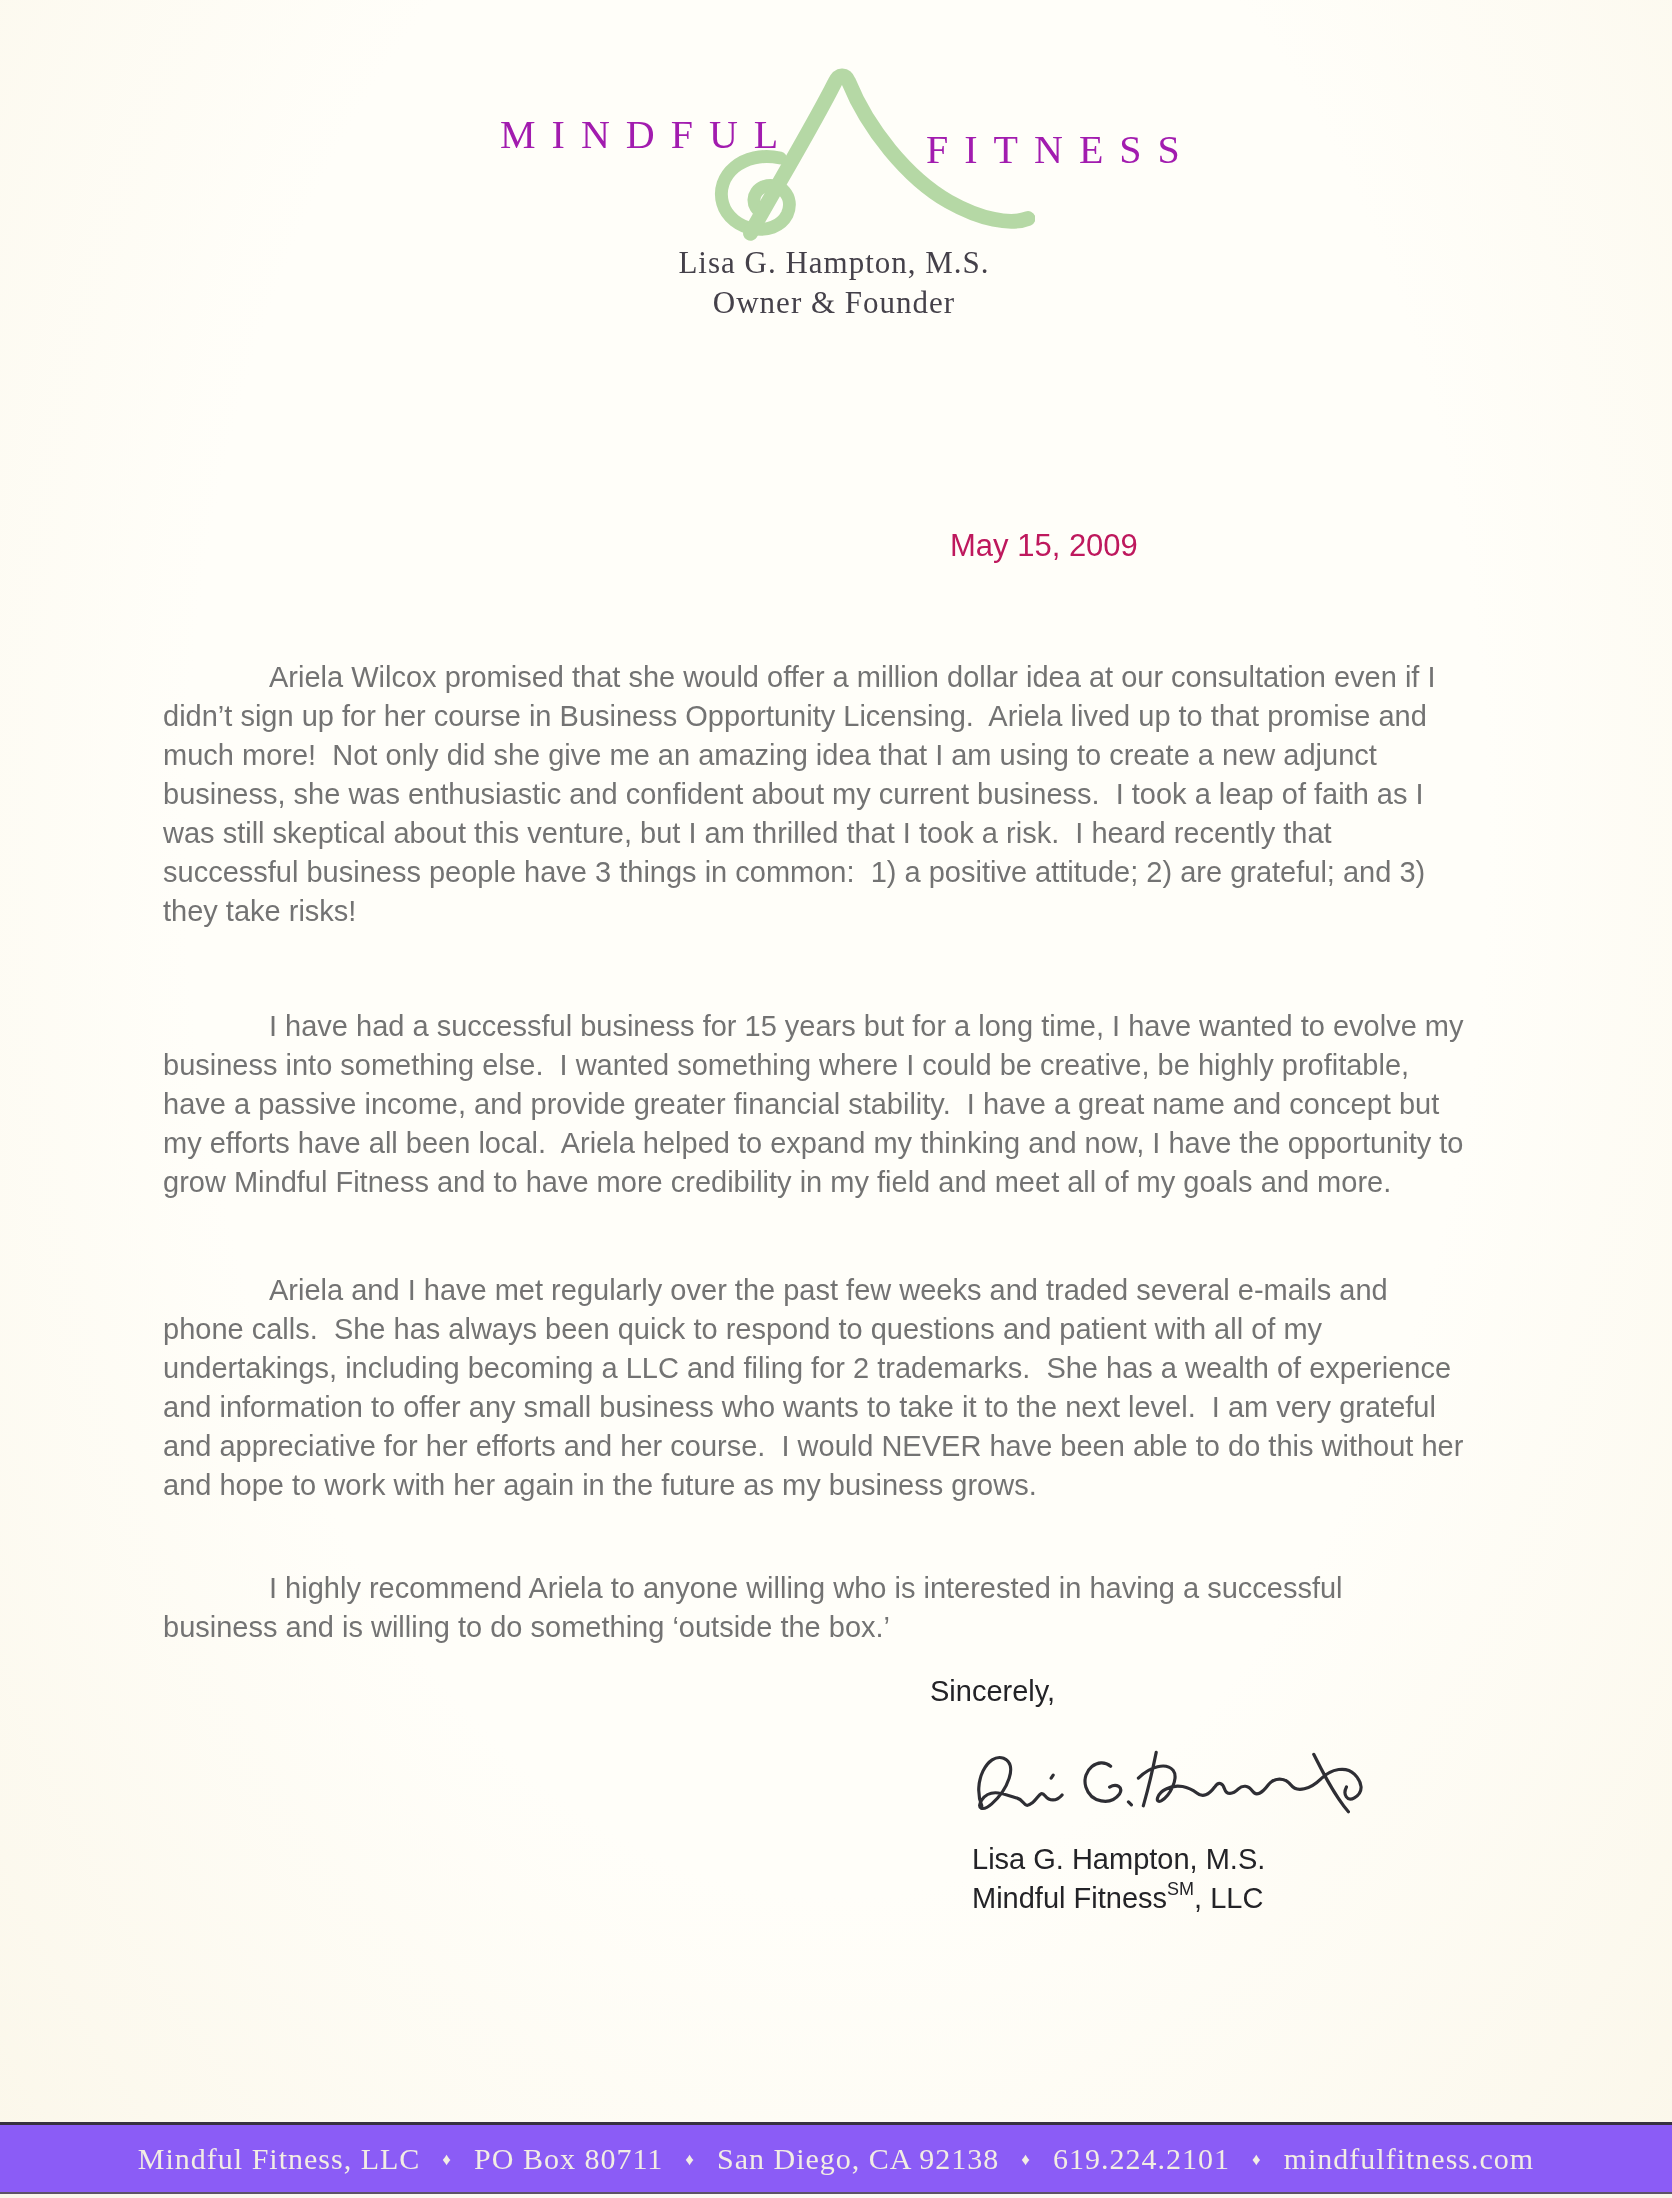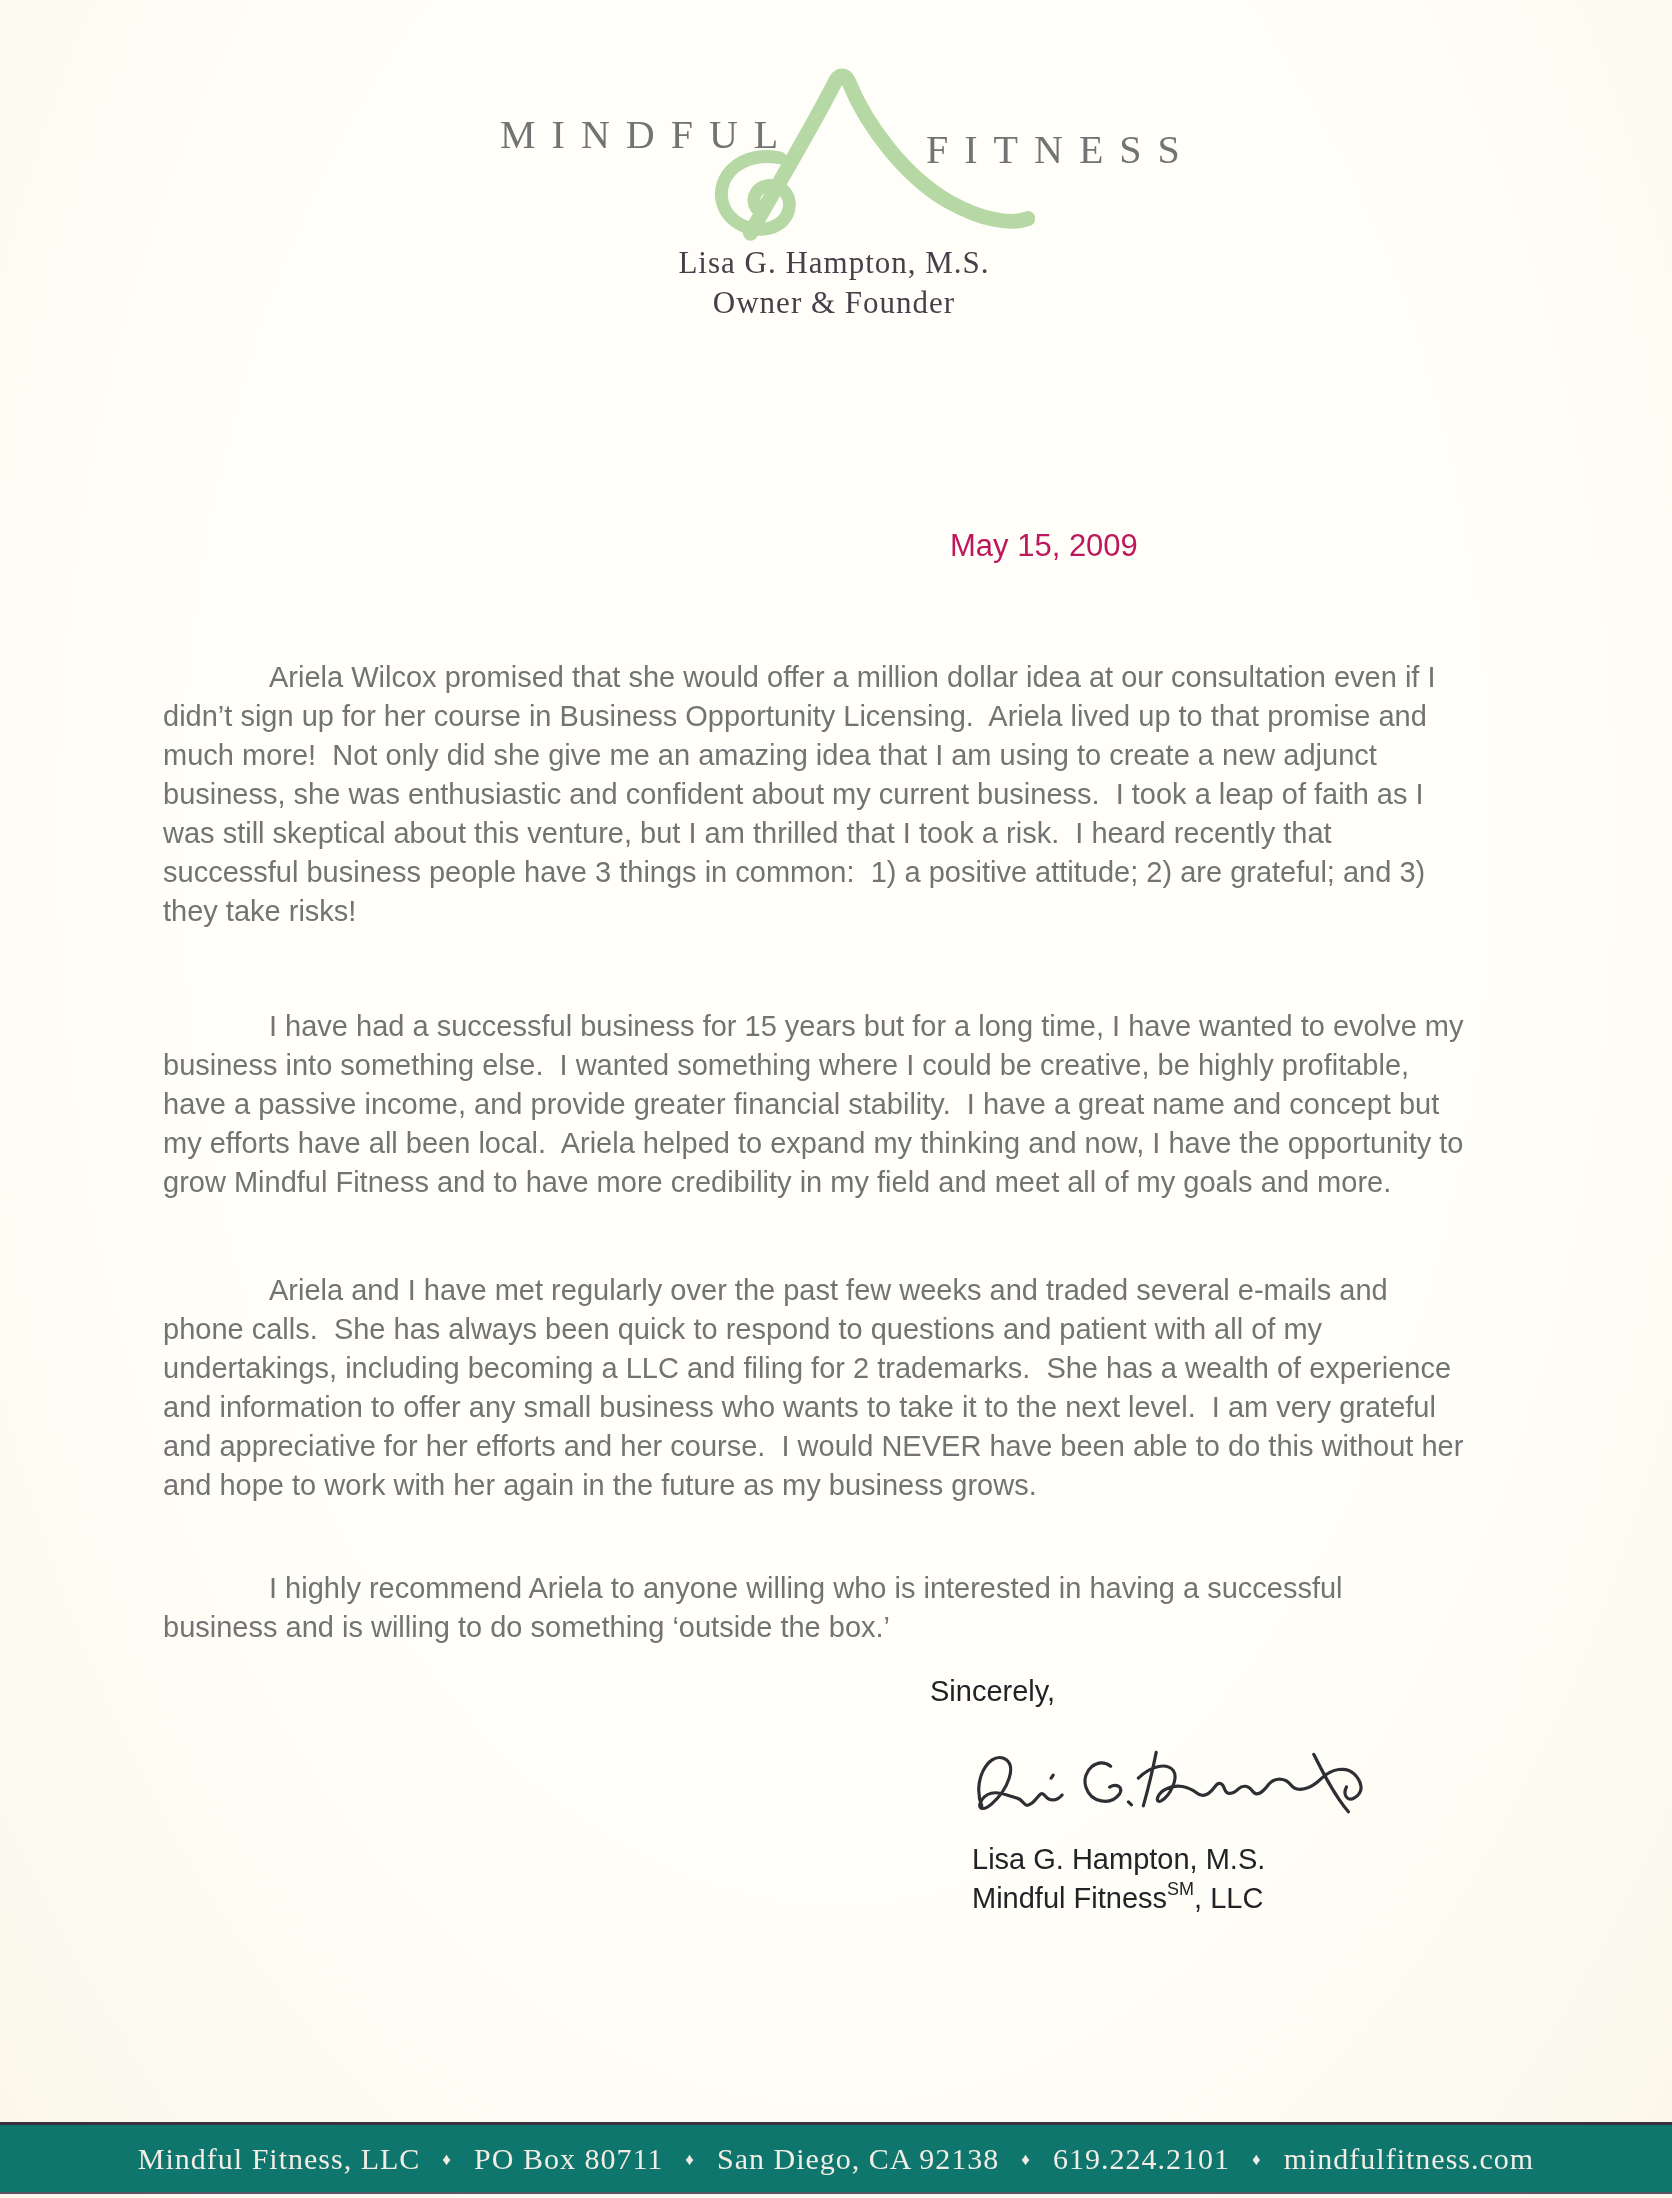--- a/index.html
+++ b/index.html
@@ -7,21 +7,21 @@
     width:1672px;height:2199px;position:relative;overflow:hidden;
     background:radial-gradient(ellipse at 50% 38%, #fffef9 55%, #fbf7ea 100%);
     font-family:"Liberation Sans", sans-serif;
     color:#232327;
   }
   .abs{position:absolute;}
 
   
   .brand-word{
     font-family:"Liberation Serif", serif;
-    font-size:40px; letter-spacing:16px; color:#737373; white-space:nowrap;
+    font-size:40px; letter-spacing:16px; color:#a21caf; white-space:nowrap;
   }
   .logo-svg{position:absolute; left:693px; top:63px; width:342px; height:186px; opacity:.82;}
   .owner-line{
     position:absolute; left:537px; width:594px; text-align:center;
     font-family:"Liberation Serif", serif; font-size:31px; letter-spacing:1px;
     color:#45414a; white-space:nowrap;
   }
 
   
   .date-line{left:950px; top:528px; font-size:31px; color:#be185d;}
@@ -36,21 +36,21 @@
   
   .valediction{left:930px; top:1675px; font-size:29px;}
   .signature-svg{position:absolute; left:962px; top:1735px; width:431px; height:107px;}
   .signer-name{left:972px; top:1843px; font-size:29px;}
   .signer-company{left:972px; top:1881px; font-size:29px;}
   .signer-company sup{font-size:18px; position:relative; top:-2px; letter-spacing:0;}
 
   
   .footer-bar{
     left:0; top:2122px; width:1672px; height:72px;
-    background:#0f766e;
+    background:#8b5cf6;
     border-top:3px solid #373140; border-bottom:2px solid #5e5367;
     box-sizing:border-box;
     display:flex; align-items:center; justify-content:center;
   }
   .footer-line{
     font-family:"Liberation Serif", serif; font-size:30px; letter-spacing:1px;
     color:#f2ede4; white-space:nowrap;
   }
   .footer-sep{
     font-size:17px; padding:0 22px; position:relative; top:-4px; color:#f2ede4;

